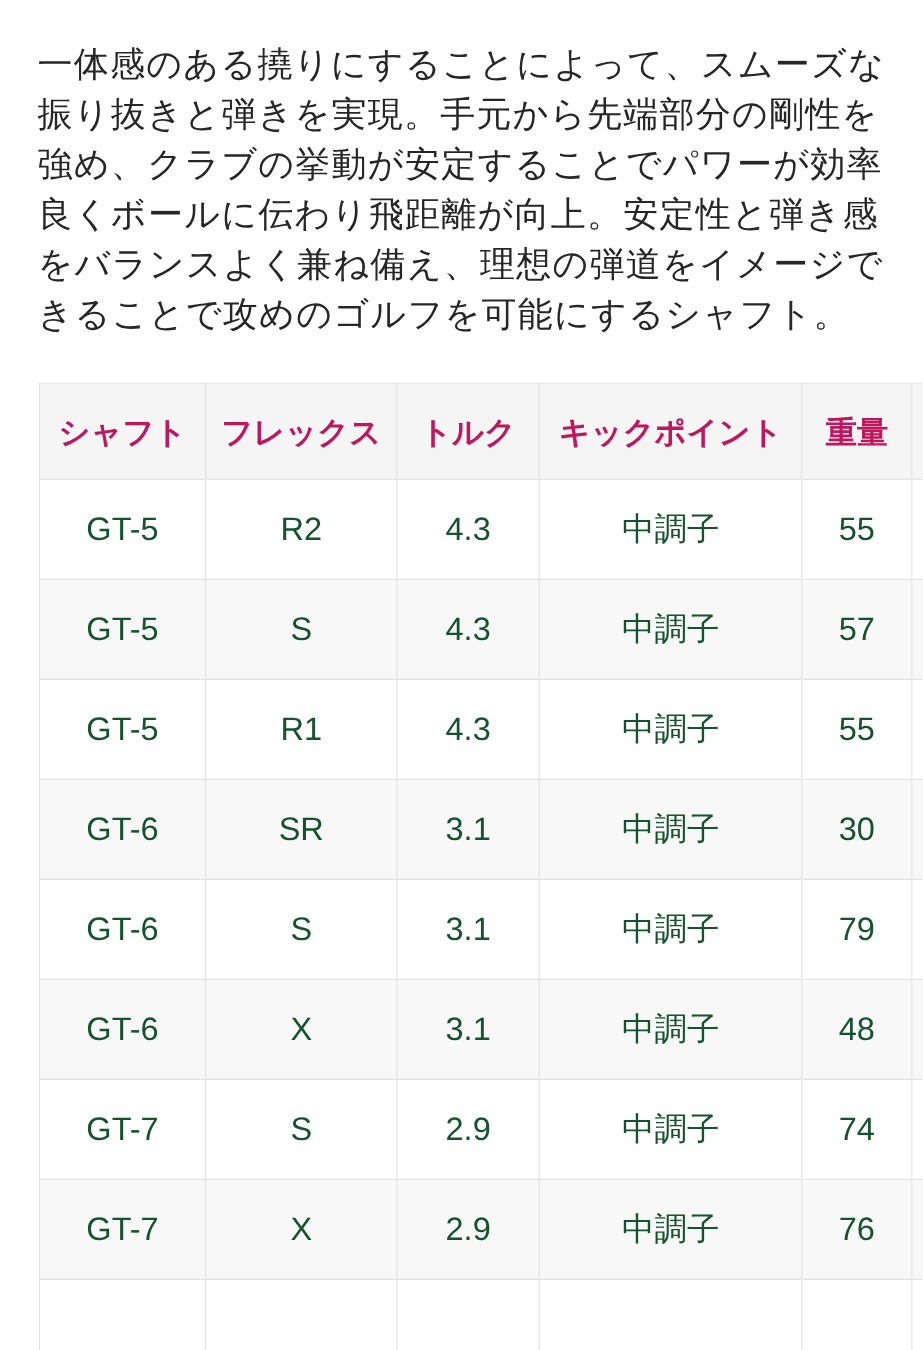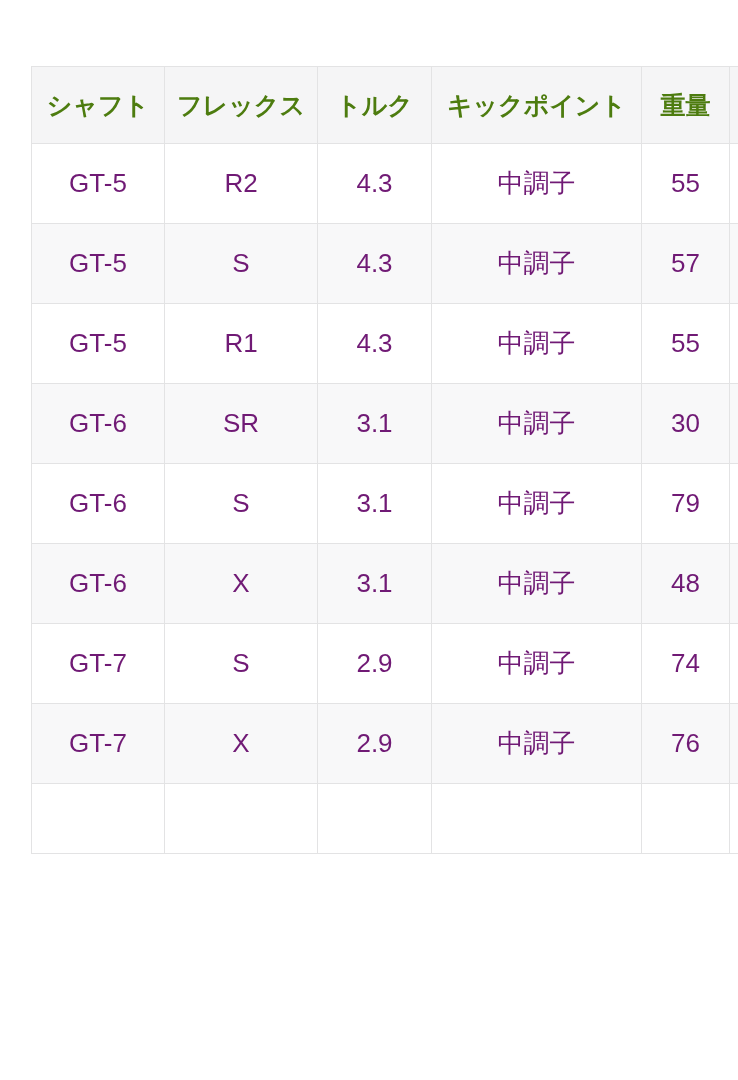--- a/index.html
+++ b/index.html
@@ -55,46 +55,47 @@
   .spec-table col.c2 { width: 153px; }
   .spec-table col.c3 { width: 114px; }
   .spec-table col.c4 { width: 210px; }
   .spec-table col.c5 { width: 88px;  }
   .spec-table col.c6 { width: 70px;  }
   .spec-table th, .spec-table td {
     border: 1px solid var(--border-color);
     text-align: center;
     vertical-align: middle;
     padding: 0;
-    color: #701a75;
+    color: #14532d;
   }
   .spec-table thead th {
     height: 77px;
     background: var(--header-bg);
     font-weight: bold;
     font-size: 25px;
-    color: #4d7c0f;
+    color: #be185d;
   }
   .spec-table tbody td {
     height: 80px;
     background: #ffffff;
     font-size: 26px;
   }
   .spec-table tbody tr:nth-child(even) td {
     background: var(--alt-row-bg);
   }
   .spec-table tbody tr.partial-row td {
     height: 70px;
     background: #ffffff;
   }
 </style>
 </head>
 <body>
 
 <div class="content">
+  <p class="section-paragraph">一体感のある撓りにすることによって、スムーズな振り抜きと弾きを実現。手元から先端部分の剛性を強め、クラブの挙動が安定することでパワーが効率良くボールに伝わり飛距離が向上。安定性と弾き感をバランスよく兼ね備え、理想の弾道をイメージできることで攻めのゴルフを可能にするシャフト。</p>
 </div>
 
 <div class="table-wrap">
   <table class="spec-table">
     <colgroup>
       <col class="c1">
         <col class="c2">
         <col class="c3">
       <col class="c4">
         <col class="c5">

